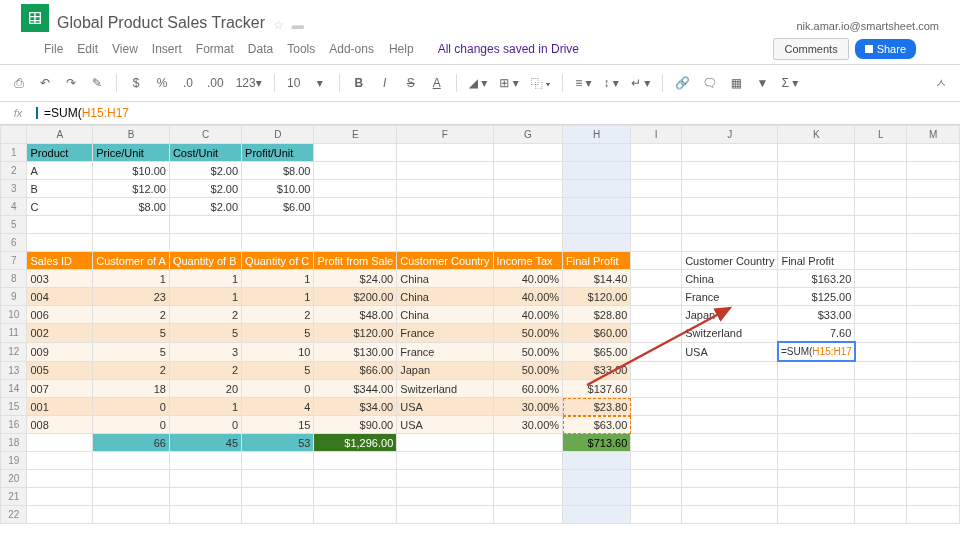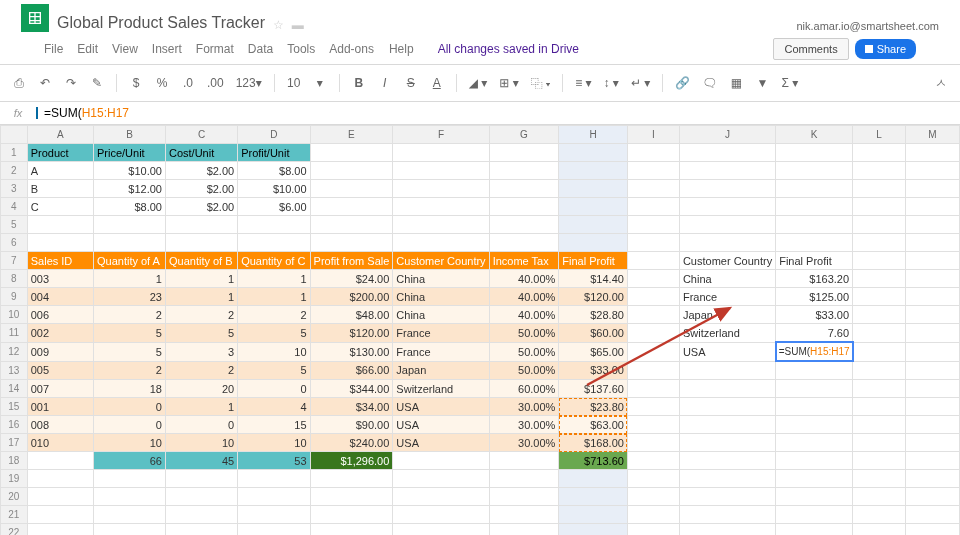--- a/index.html
+++ b/index.html
@@ -240,21 +240,21 @@
           <td class="sel-col"></td>
           <td class=""></td>
           <td class=""></td>
           <td class=""></td>
           <td class=""></td>
           <td class=""></td>
         </tr>
         <tr>
           <th class="rh">7</th>
           <td class="hdr-orange la">Sales ID</td>
-          <td class="hdr-orange la">Quantity of A</td>
+          <td class="hdr-orange la">Customer of A</td>
           <td class="hdr-orange la">Quantity of B</td>
           <td class="hdr-orange la">Quantity of C</td>
           <td class="hdr-orange la">Profit from Sale</td>
           <td class="hdr-orange la">Customer Country</td>
           <td class="hdr-orange la">Income Tax</td>
           <td class="hdr-orange la">Final Profit</td>
           <td></td>
           <td class="la">Customer Country</td>
           <td class="la">Final Profit</td>
           <td class=""></td>
@@ -391,36 +391,20 @@
         <tr>
           <th class="rh">16</th>
           <td class="row-pale la">008</td>
           <td class="row-pale ra">0</td>
           <td class="row-pale ra">0</td>
           <td class="row-pale ra">15</td>
           <td class="row-pale ra">$90.00</td>
           <td class="row-pale la">USA</td>
           <td class="row-pale ra">30.00%</td>
           <td class="row-pale ra" style="outline:1px dashed #f57c00;outline-offset:-1px">$63.00</td>
-          <td></td>
-          <td></td>
-          <td></td>
-          <td class=""></td>
-          <td class=""></td>
-        </tr>
-        <tr>
-          <th class="rh">17</th>
-          <td class="row-peach la">010</td>
-          <td class="row-peach ra">10</td>
-          <td class="row-peach ra">10</td>
-          <td class="row-peach ra">10</td>
-          <td class="row-peach ra">$240.00</td>
-          <td class="row-peach la">USA</td>
-          <td class="row-peach ra">30.00%</td>
-          <td class="row-peach ra" style="outline:1px dashed #f57c00;outline-offset:-1px">$168.00</td>
           <td></td>
           <td></td>
           <td></td>
           <td class=""></td>
           <td class=""></td>
         </tr>
         <tr>
           <th class="rh">18</th>
           <td></td>
           <td class="cell-teal ra">66</td>

